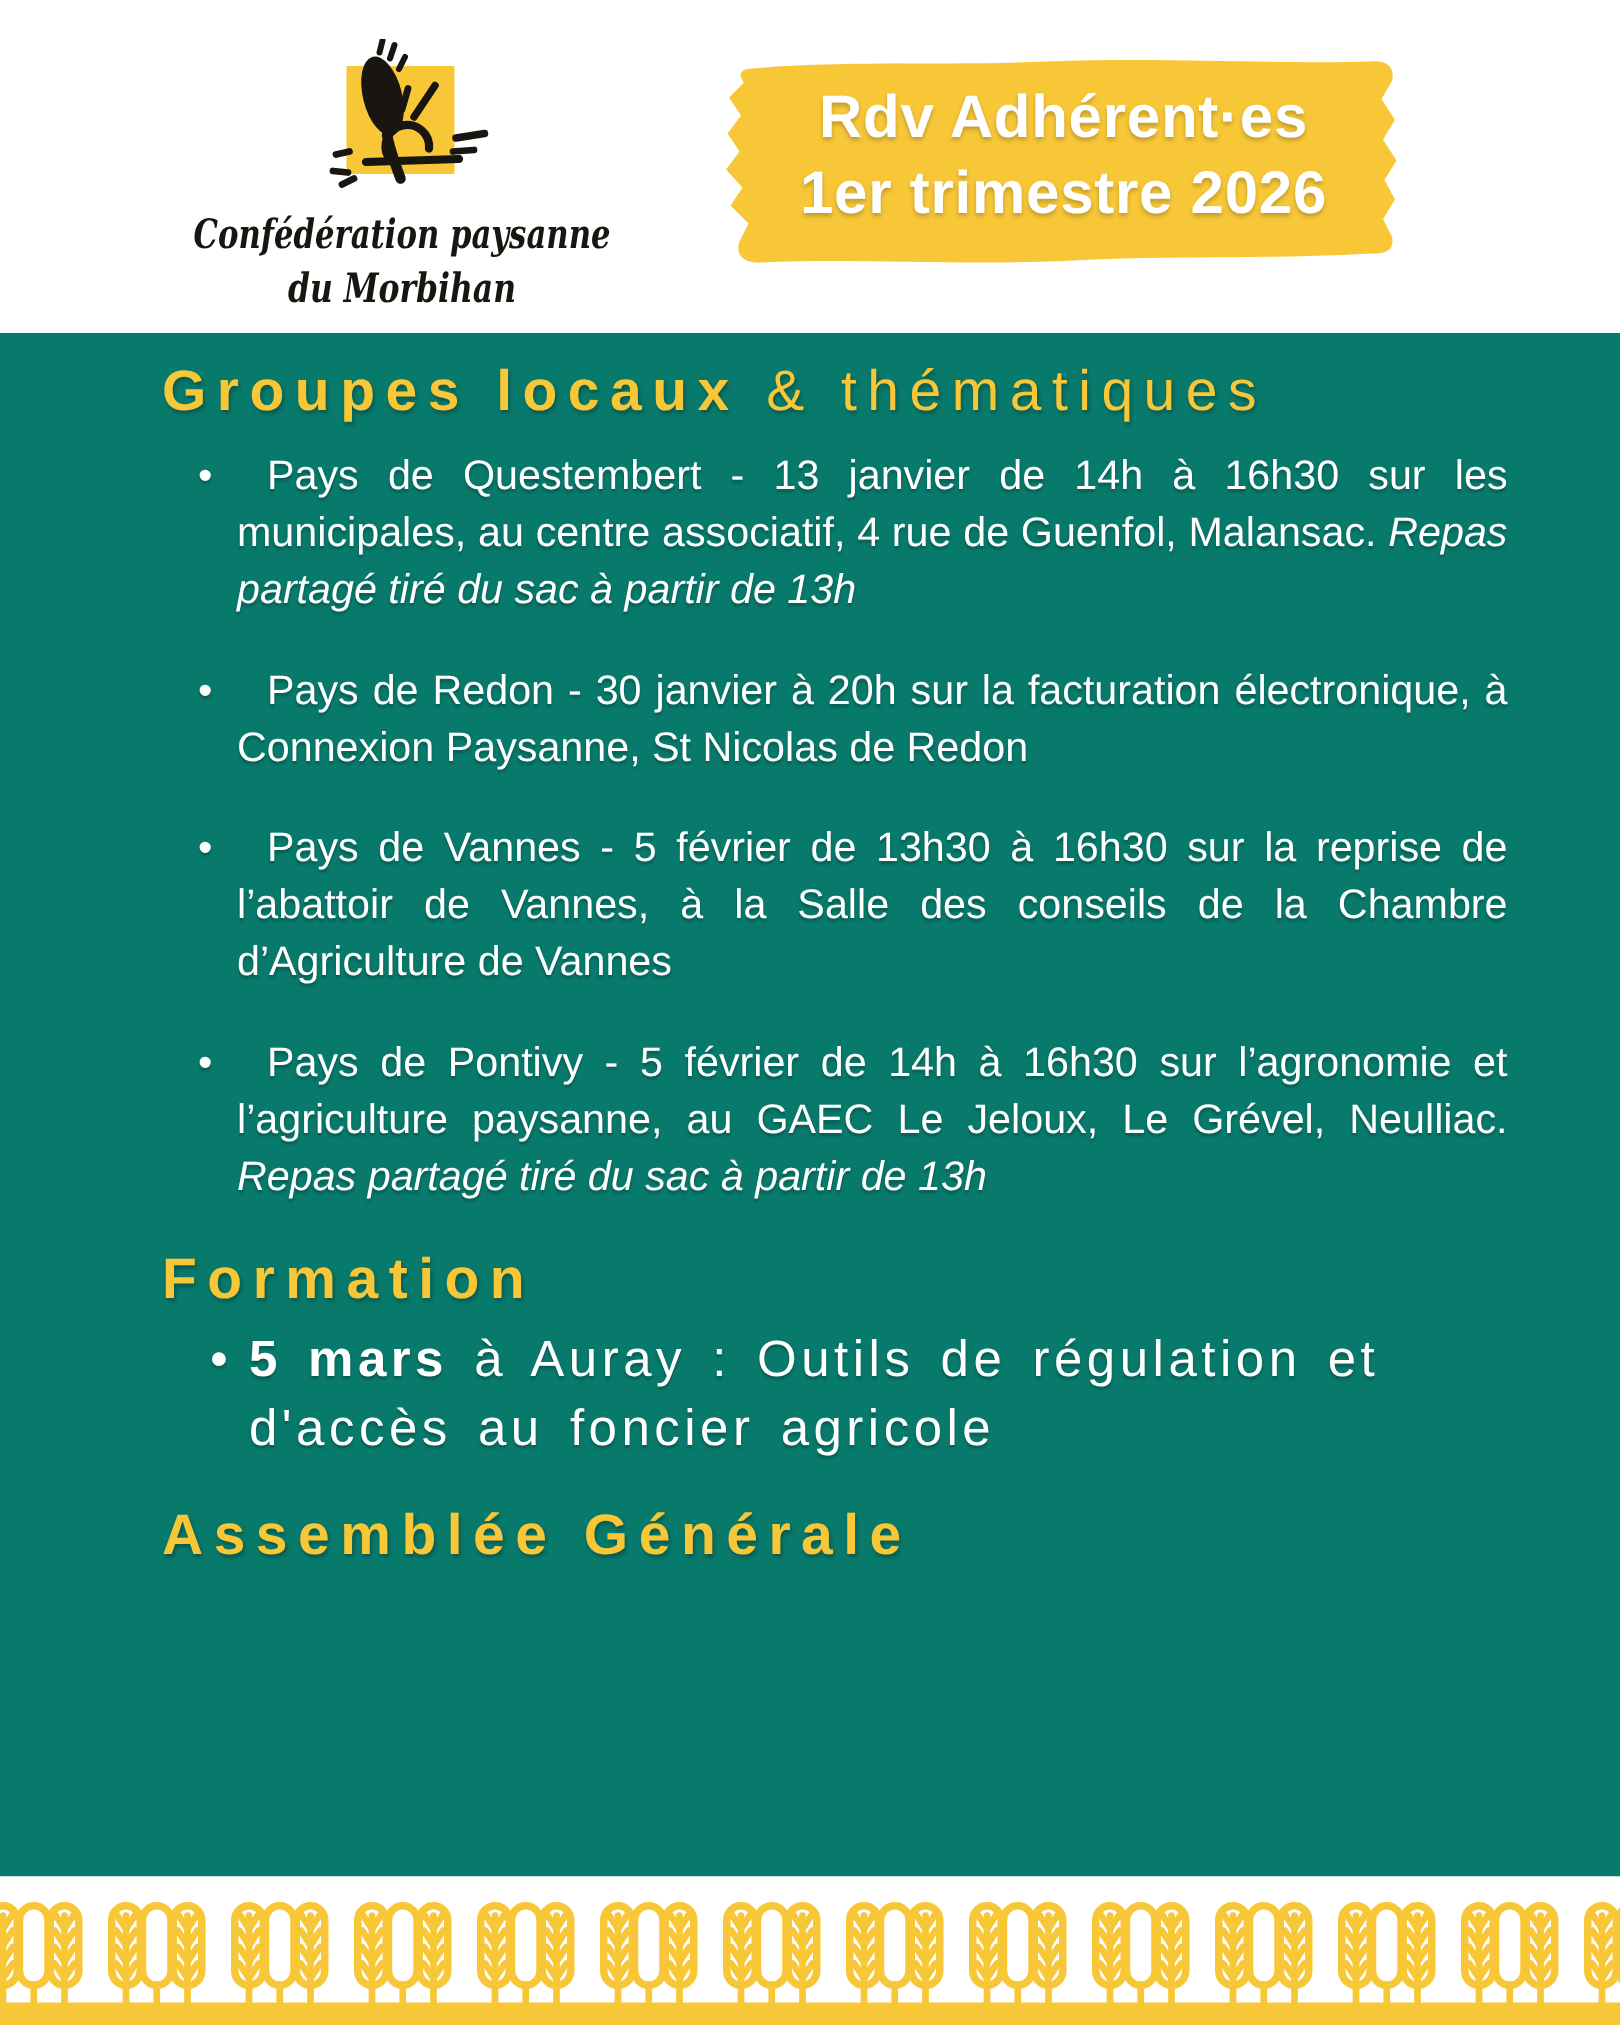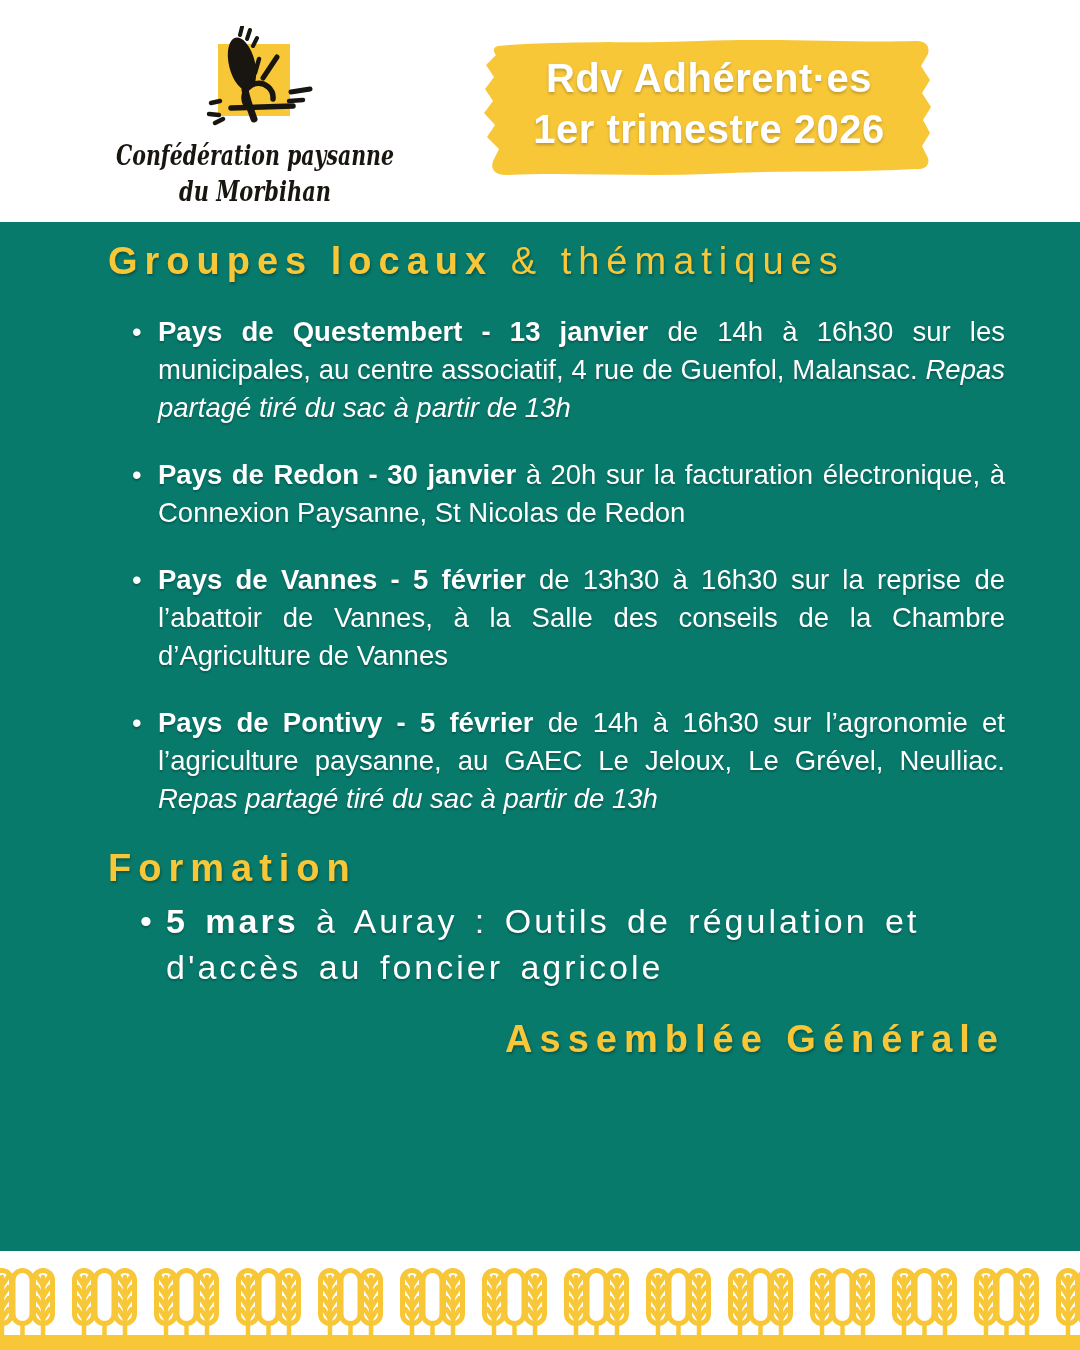--- a/index.html
+++ b/index.html
@@ -17,21 +17,21 @@
   }
 
   
   .top-bar {
     position: relative;
     height: 222px;
     background: #ffffff;
   }
   .logo {
     position: absolute;
-    left: 105px;
+    left: 118px;
     top: 26px;
     width: 300px;
     height: 186px;
   }
   .logo svg { display: block; width: 300px; height: 186px; }
   .logo-script {
     font-family: "DejaVu Serif", "Liberation Serif", serif;
     font-style: italic;
     font-weight: bold;
     fill: #191510;
@@ -73,23 +73,23 @@
   .section-title {
     margin: 0;
     color: var(--yellow, #F8C738);
     font-size: 38px;
     line-height: 46px;
     letter-spacing: 7px;
     font-weight: 700;
     text-shadow: 1px 2px 3px rgba(0,0,0,0.30);
   }
   .section-title .light { font-weight: 400; }
-  .title-groupes { margin-bottom: 29px; }
+  .title-groupes { margin-bottom: 14px; }
   .title-formation { margin-top: 27px; margin-bottom: 7px; }
-  .title-ag { margin-top: 26px; margin-bottom: 13px; text-align: right; }
+  .title-ag { margin-top: 26px; margin-bottom: 13px; }
 
   ul.events {
     margin: 0;
     padding: 0 0 0 24px;
     list-style: none;
     color: #ffffff;
     font-size: 27.5px;
     line-height: 38px;
     text-align: justify;
     text-shadow: 0 2px 2px rgba(0,0,0,0.26);
@@ -99,21 +99,21 @@
     padding-left: 26px;
     margin-bottom: 29px;
   }
   ul.events li:last-child { margin-bottom: 0; }
   ul.events li::before {
     content: "\2022";
     position: absolute;
     left: 0;
     top: 0;
   }
-  ul.events .lead { font-weight: bold; }
+  ul.events .lead { font-weight: normal; margin-left: 20px; }
   ul.events em { font-style: italic; }
 
   ul.spaced {
     margin: 0;
     padding: 0 0 0 32px;
     list-style: none;
     color: #ffffff;
     font-size: 34px;
     line-height: 46px;
     letter-spacing: 3px;

